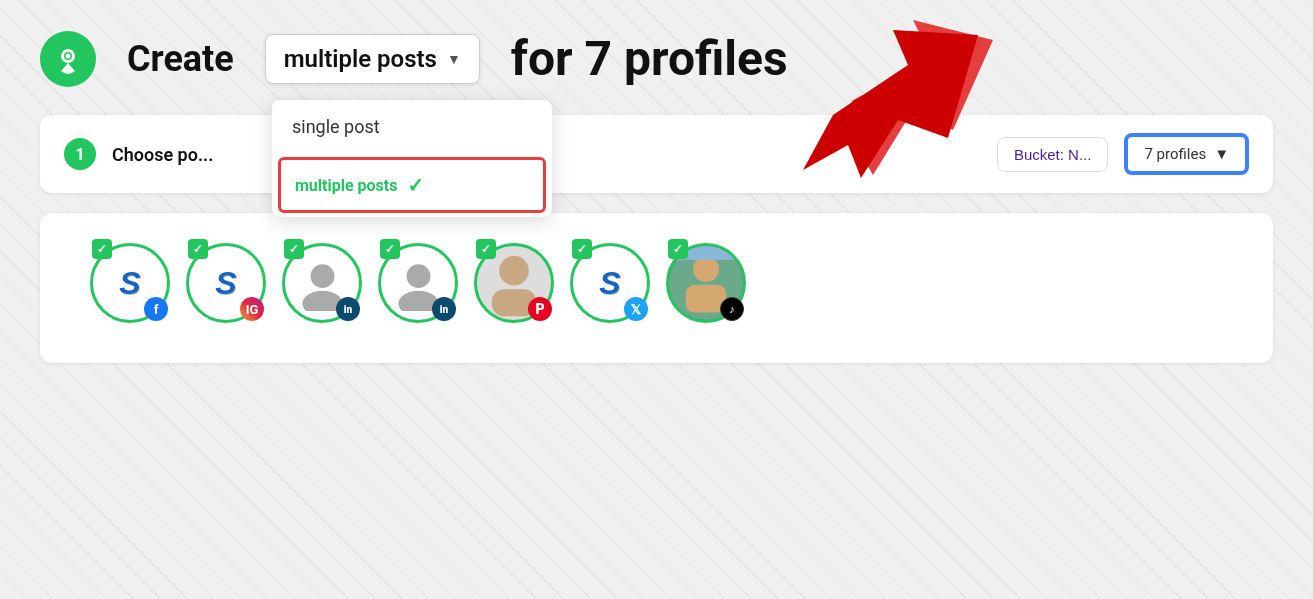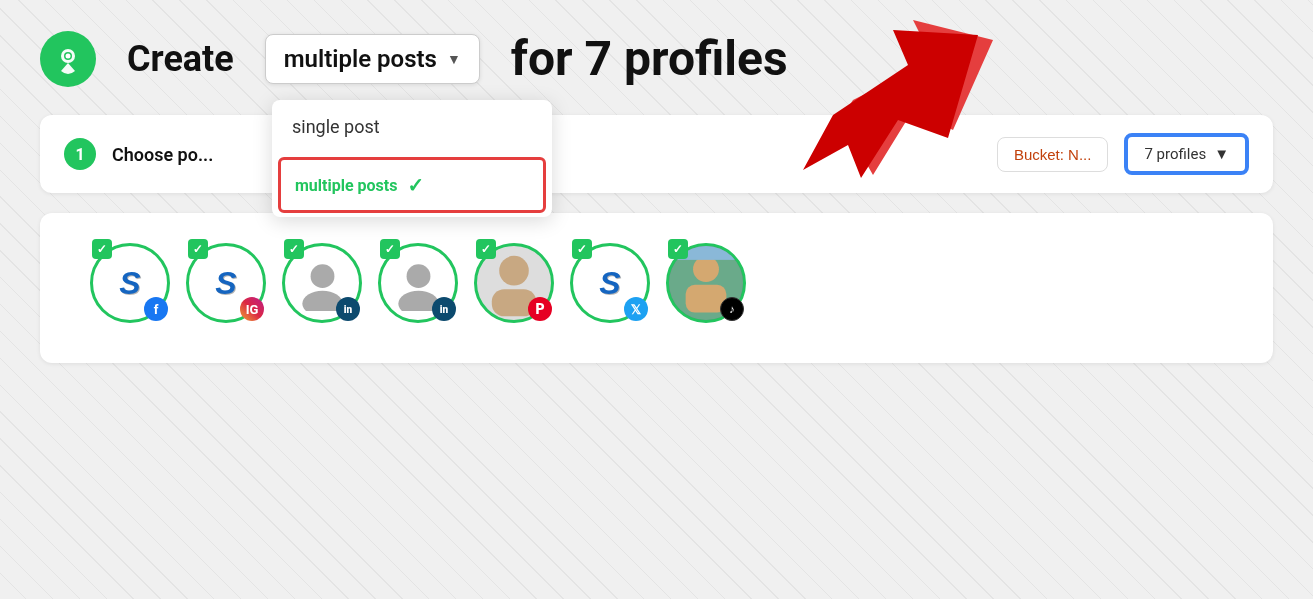--- a/index.html
+++ b/index.html
@@ -168,21 +168,21 @@
       color: #111;
       flex: 1;
     }
 
     .bucket-button {
       background: white;
       border: 1px solid #ddd;
       border-radius: 8px;
       padding: 8px 16px;
       font-size: 15px;
-      color: #c2410c;
+      color: #4c1d95;
       cursor: pointer;
     }
 
     .profiles-button {
       background: white;
       border: 4px solid #3b82f6;
       border-radius: 8px;
       padding: 8px 16px;
       font-size: 15px;
       color: #333;

